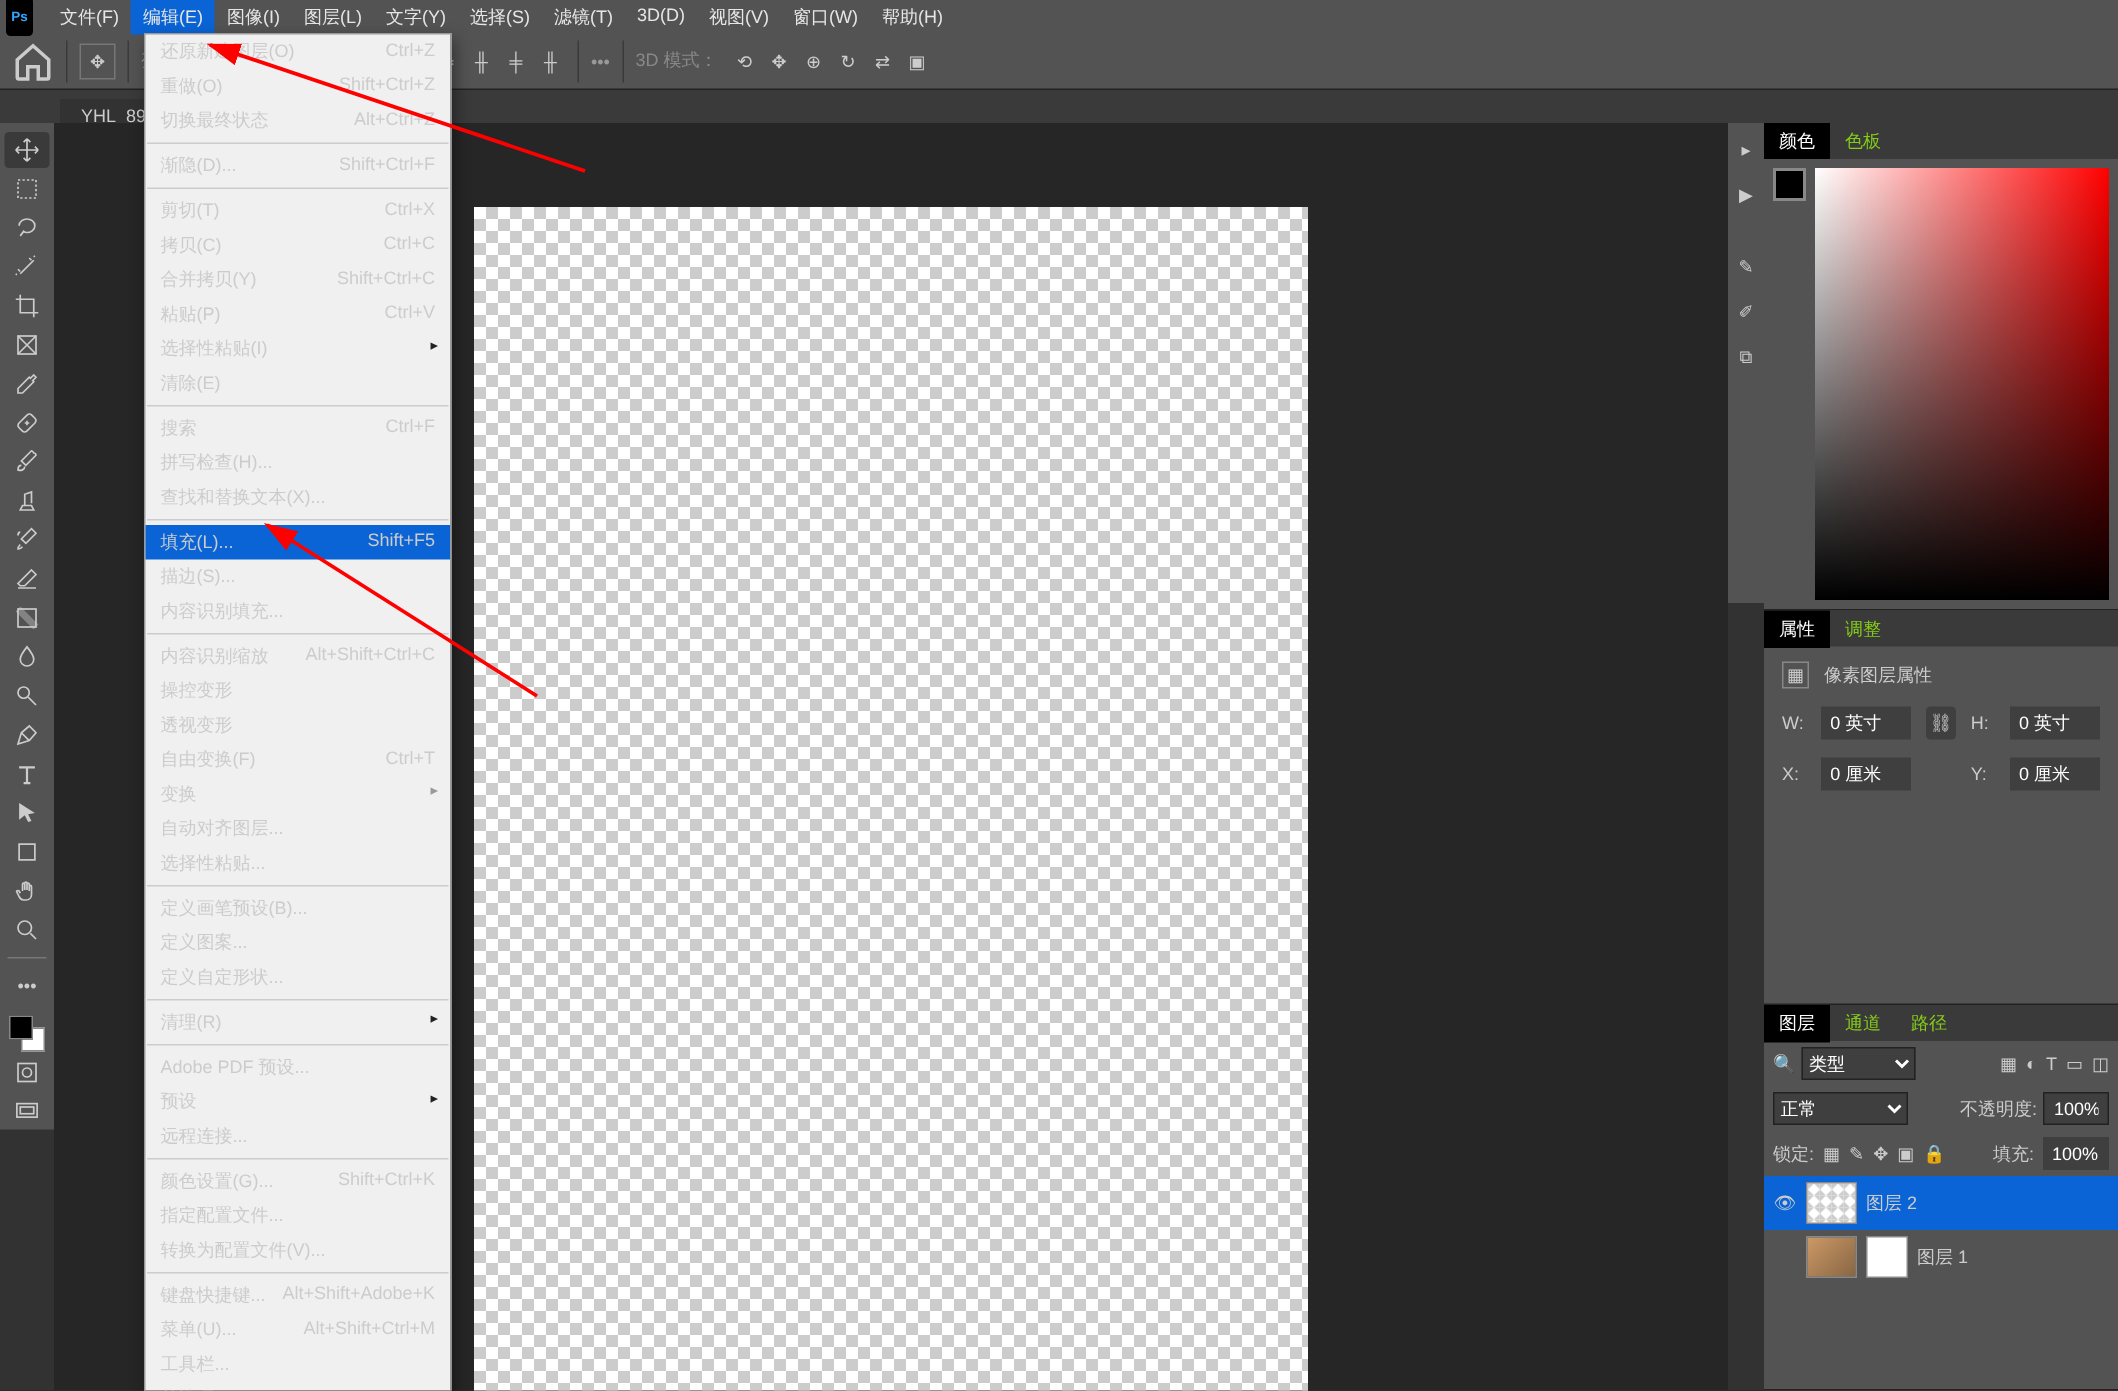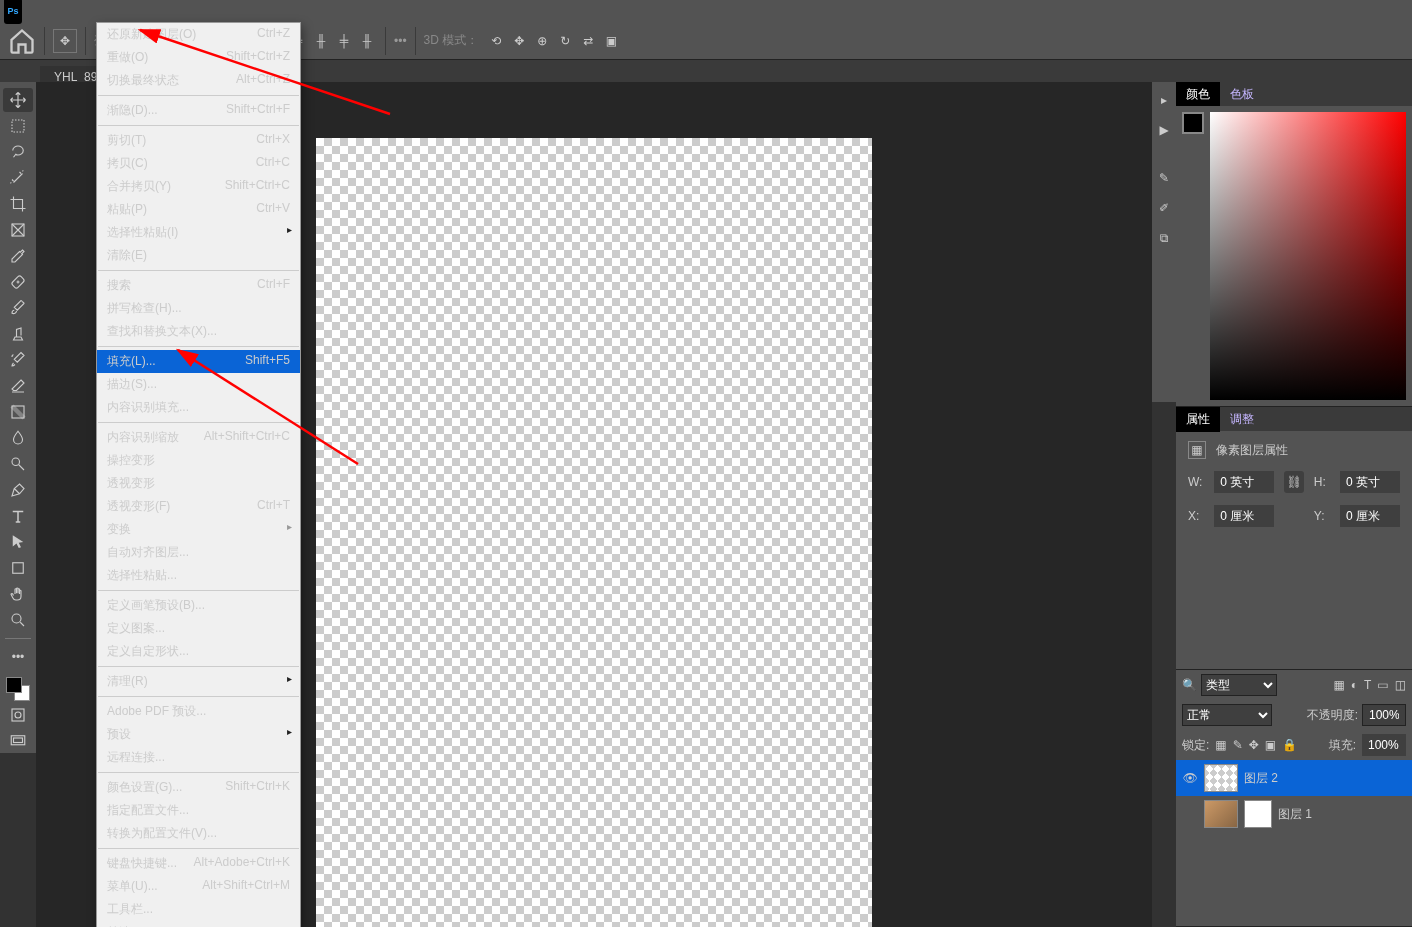--- a/index.html
+++ b/index.html
@@ -27,21 +27,21 @@
 .dd-item.dis{color:#999}
 .dd-sep{height:1px;background:#ccc;margin:3px 1px}
 .dd-sub::after{content:"▸";position:absolute;right:8px;font-size:10px}
 .arrow1{position:absolute;left:130px;top:24px;width:280px;height:100px;z-index:300;pointer-events:none}
 .arrow2{position:absolute;left:168px;top:344px;width:200px;height:130px;z-index:300;pointer-events:none}
 .right-strip{position:absolute;right:236px;top:82px;width:24px;background:#535353;height:320px;display:flex;flex-direction:column;align-items:center;gap:10px;padding-top:8px}
 .right-strip div{width:20px;height:20px;display:flex;align-items:center;justify-content:center}
 .panels{position:absolute;right:0;top:82px;width:236px;bottom:0;background:#535353;display:flex;flex-direction:column}
 .panel{border-bottom:1px solid #222;display:flex;flex-direction:column}
 .ptabs{display:flex;height:24px;background:#3a3a3a;align-items:center}
-.ptab{padding:4px 10px;color:#c4b5fd}
+.ptab{padding:4px 10px;color:#84cc16}
 .ptab.active{background:#000000;color:#fff}
 .picker{height:300px;position:relative;background:#535353}
 .picker-sv{position:absolute;left:34px;top:6px;right:6px;bottom:6px;background:linear-gradient(to top,#000,transparent),linear-gradient(to right,#fff,#f00)}
 .picker-sw{position:absolute;left:6px;top:6px;width:22px;height:22px;background:#000;border:2px solid #888}
 .prop-body{padding:10px 12px;display:flex;flex-direction:column;gap:12px}
 .prop-row{display:flex;align-items:center;gap:10px}
 .prop-row label{color:#ccc;width:18px}
 .pinput{background:#3f3f3f;border:none;color:#fff;width:60px;height:22px;padding:0 6px}
 .link-badge{width:22px;height:22px;background:#3f3f3f;border-radius:3px;display:flex;align-items:center;justify-content:center}
 .layers-head{display:flex;align-items:center;gap:4px;padding:4px 6px}
@@ -56,20 +56,33 @@
 .lock-icons{display:flex;gap:6px}
 .ob-icons{display:flex;gap:3px;color:#888}
 .ob-icons span{width:20px;height:20px;display:flex;align-items:center;justify-content:center}
 .sep-v{width:1px;height:28px;background:#3a3a3a}
 </style>
 </head>
 <body>
 
 <div class="menubar">
   <div class="ps-logo">Ps</div>
+  <div id="mb" style="display:flex">
+      <div class="menu-item">文件(F)</div>
+      <div class="menu-item open">编辑(E)</div>
+      <div class="menu-item">图像(I)</div>
+      <div class="menu-item">图层(L)</div>
+      <div class="menu-item">文字(Y)</div>
+      <div class="menu-item">选择(S)</div>
+      <div class="menu-item">滤镜(T)</div>
+      <div class="menu-item">3D(D)</div>
+      <div class="menu-item">视图(V)</div>
+      <div class="menu-item">窗口(W)</div>
+      <div class="menu-item">帮助(H)</div>
+    </div>
 </div>
 
 <div class="optbar">
   <div class="home-icon">
     <svg viewBox="0 0 24 24" fill="none" stroke="currentColor" stroke-width="2">
         <path d="M3 11l9-8 9 8v10a1 1 0 01-1 1h-5v-7h-6v7H4a1 1 0 01-1-1V11z"></path>
       </svg>
   </div>
   <div class="sep-v"></div>
   <div style="width:24px;height:24px;border:1px solid #777;display:flex;align-items:center;justify-content:center">✥</div>
@@ -314,21 +327,21 @@
       <span>内容识别缩放</span>
       <span>Alt+Shift+Ctrl+C</span>
     </div>
     <div class="dd-item dis">
       <span>操控变形</span>
     </div>
     <div class="dd-item dis">
       <span>透视变形</span>
     </div>
     <div class="dd-item dis">
-      <span>透视变形(F)</span>
+      <span>自由变换(F)</span>
       <span>Ctrl+T</span>
     </div>
     <div class="dd-item dis dd-sub">
       <span>变换</span>
     </div>
     <div class="dd-item dis">
       <span>自动对齐图层...</span>
     </div>
     <div class="dd-item dis">
       <span>选择性粘贴...</span>
@@ -364,21 +377,21 @@
     </div>
     <div class="dd-item">
       <span>指定配置文件...</span>
     </div>
     <div class="dd-item">
       <span>转换为配置文件(V)...</span>
     </div>
     <div class="dd-sep"></div>
     <div class="dd-item">
       <span>键盘快捷键...</span>
-      <span>Alt+Adobe+Ctrl+K</span>
+      <span>Alt+Shift+Adobe+K</span>
     </div>
     <div class="dd-item">
       <span>菜单(U)...</span>
       <span>Alt+Shift+Ctrl+M</span>
     </div>
     <div class="dd-item">
       <span>工具栏...</span>
     </div>
     <div class="dd-item dd-sub">
       <span>首选项(N)</span>
@@ -445,20 +458,25 @@
         <input class="pinput" value="0 厘米" style="">
         <div style="width:22px"></div>
         <label>Y:</label>
         <input class="pinput" value="0 厘米" style="">
       </div>
       <div style="height:120px"></div>
     </div>
   </div>
 
   <div class="panel" style="flex:1">
+    <div class="ptabs">
+      <div class="ptab active">图层</div>
+      <div class="ptab">通道</div>
+      <div class="ptab">路径</div>
+    </div>
     <div class="layers-head">
       <span style="color:#aaa">🔍</span>
       <select style="width:76px"><option>类型</option></select>
       <div style="flex:1;display:flex;gap:6px;justify-content:flex-end;color:#aaa">
         <span>▦</span>
         <span>◐</span>
         <span>T</span>
         <span>▭</span>
         <span>◫</span>
       </div>

